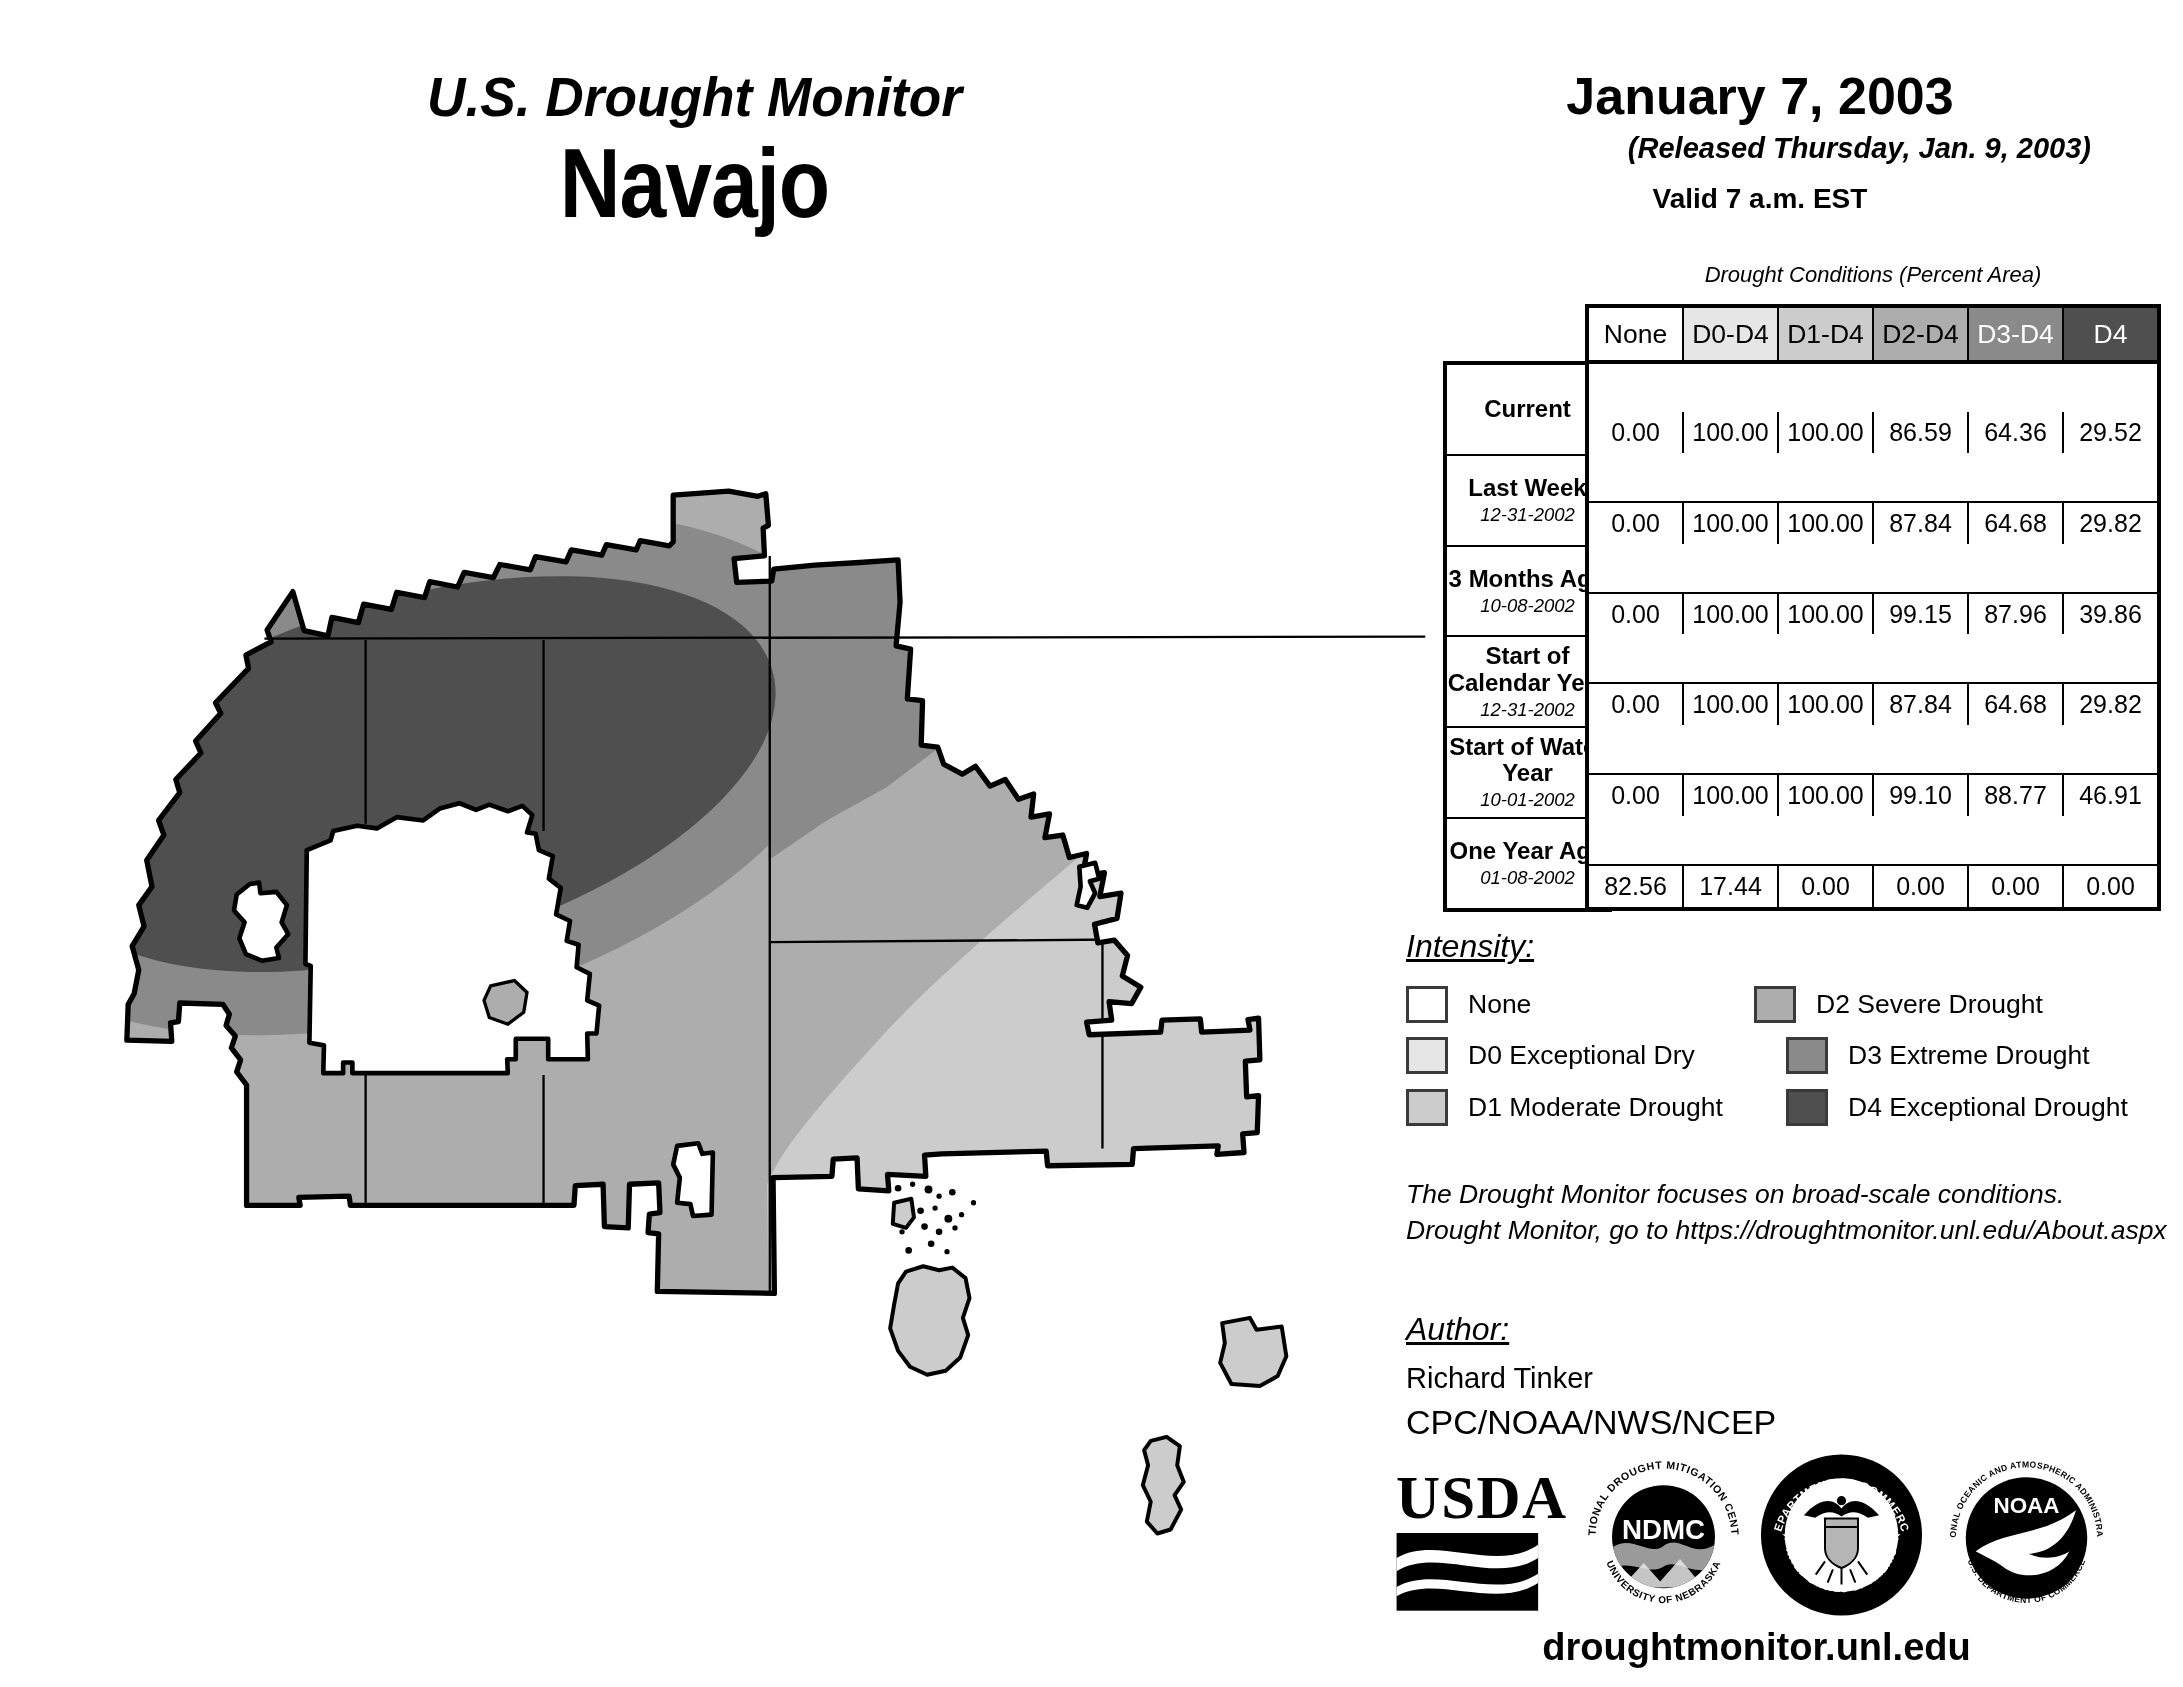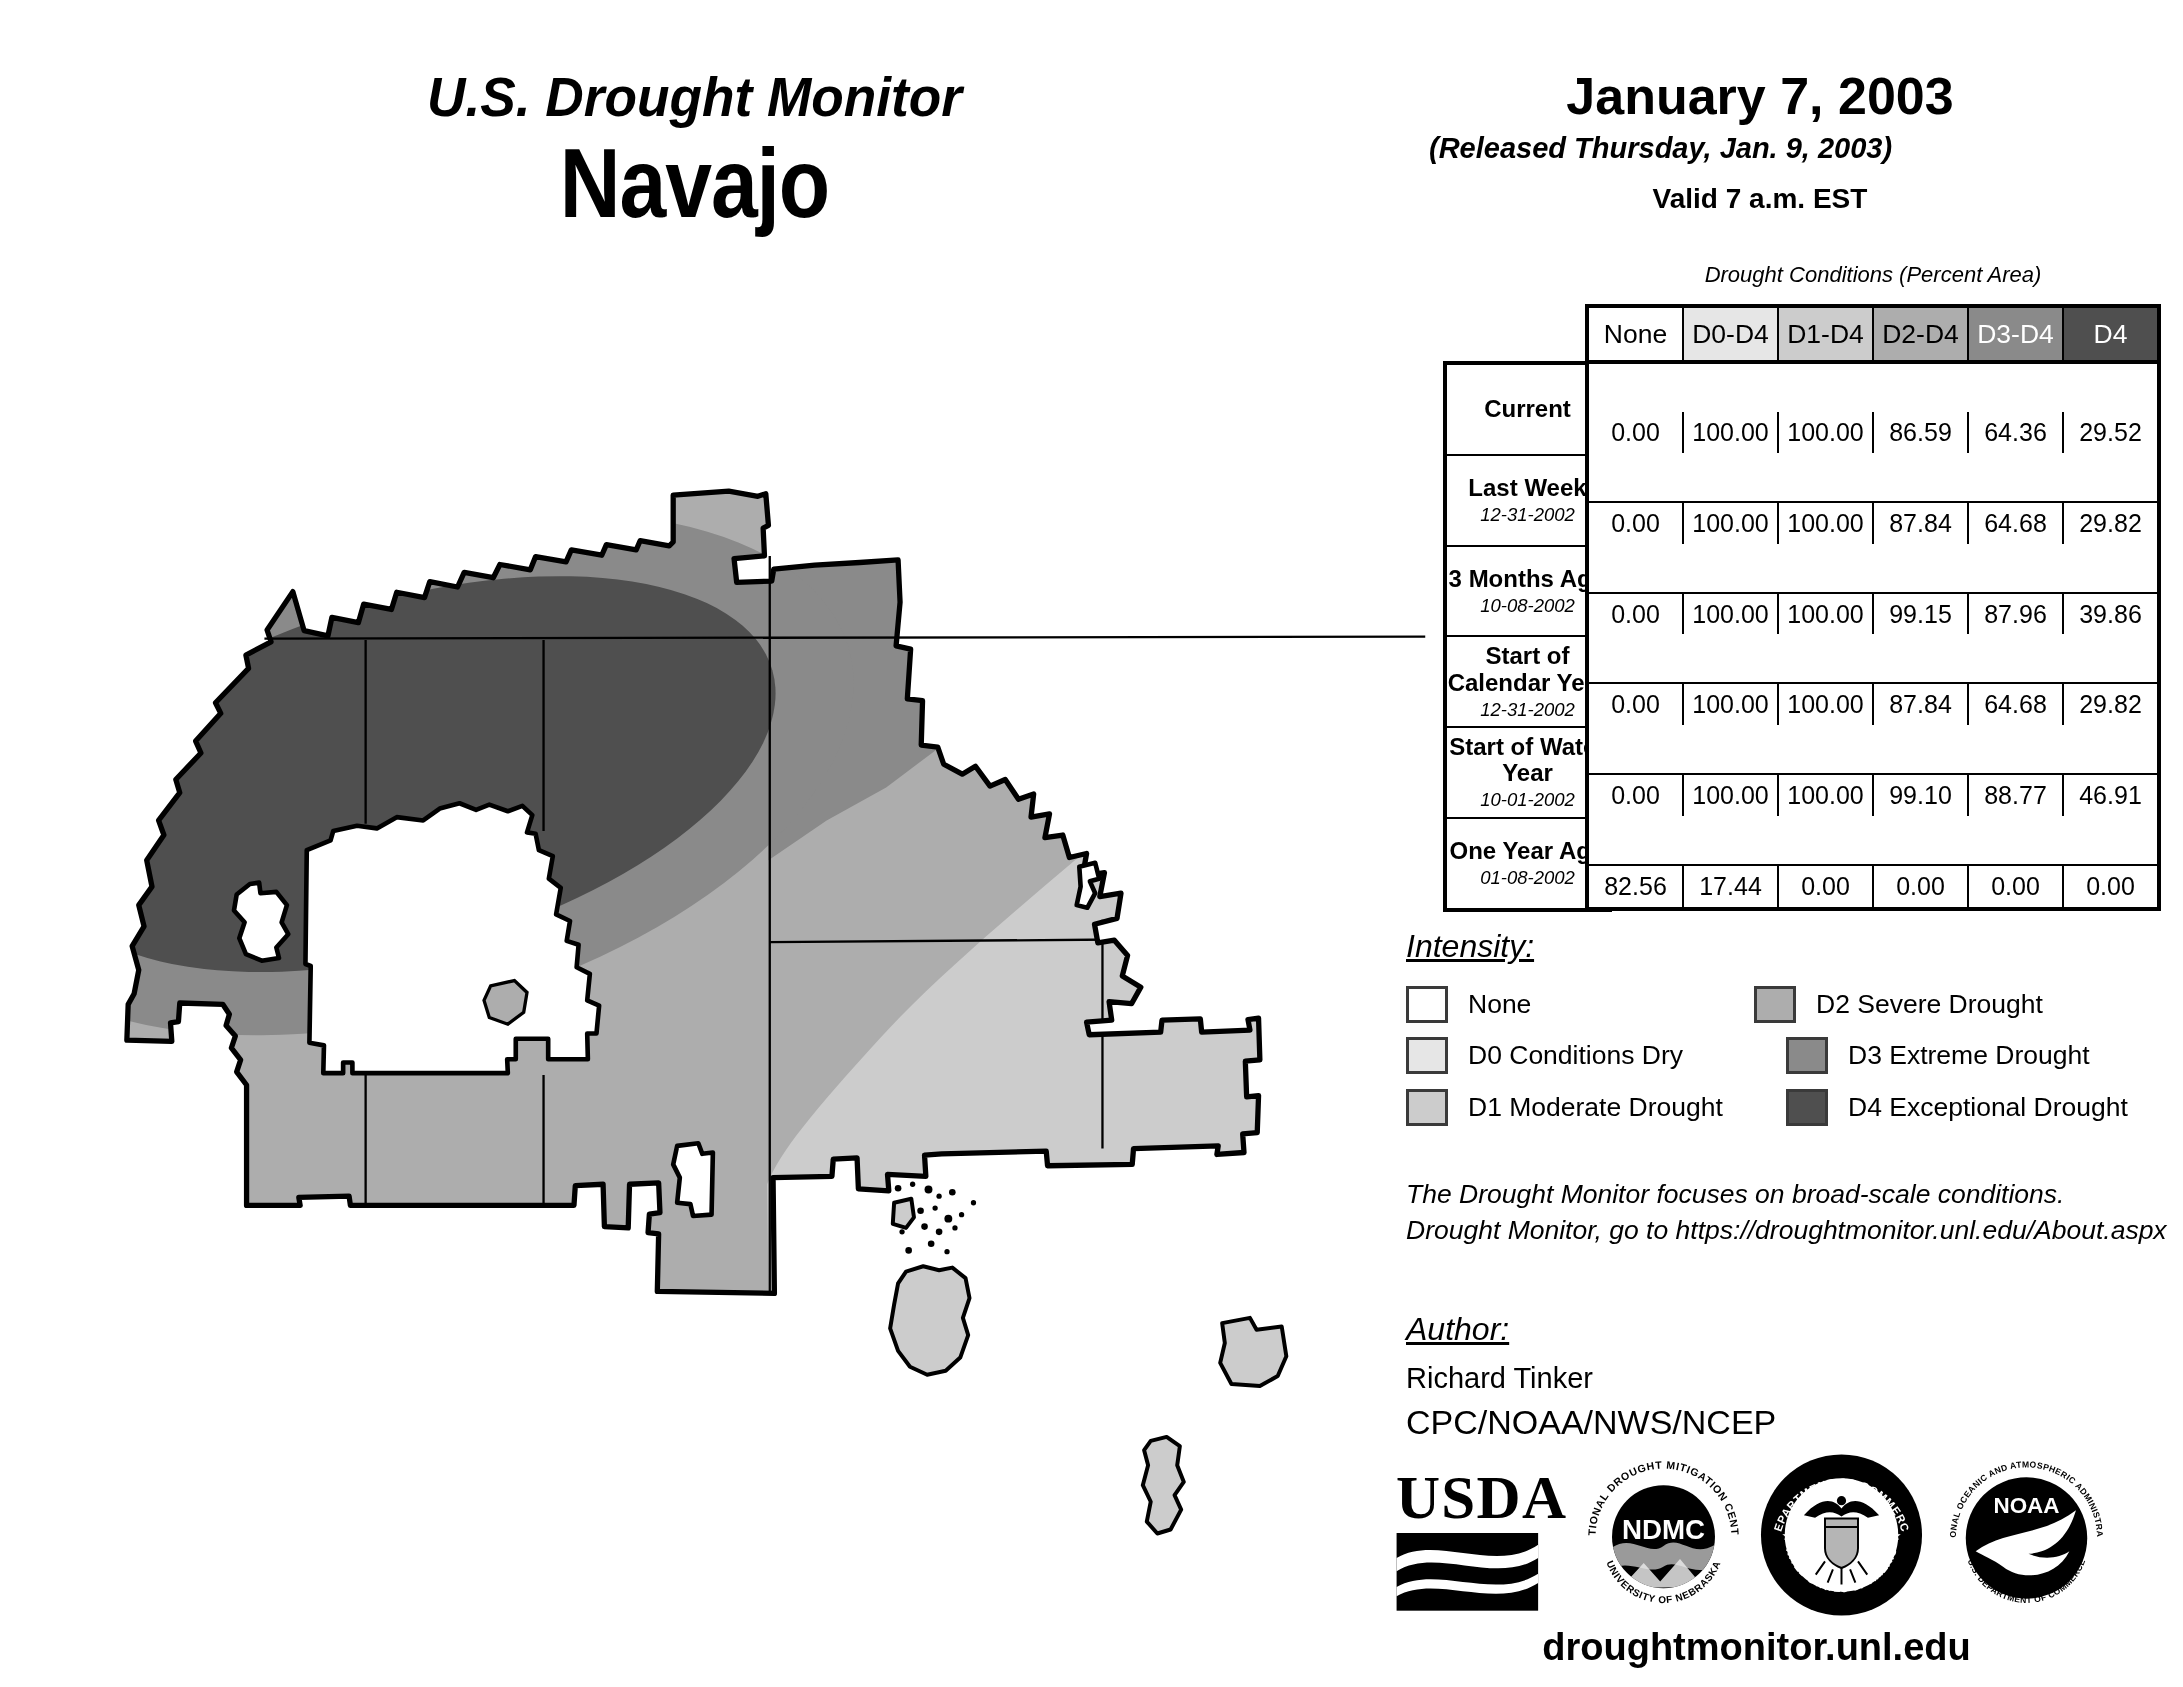--- a/index.html
+++ b/index.html
@@ -5,21 +5,21 @@
   html,body{margin:0;padding:0;background:#fff;}
   body{width:2183px;height:1687px;position:relative;font-family:"Liberation Sans","DejaVu Sans",sans-serif;color:#000;overflow:hidden;}
   .abs{position:absolute;}
 
   
   .main-title{left:397px;top:64px;width:595px;text-align:center;font-size:56px;font-weight:bold;font-style:italic;transform:scaleX(.95);}
   .region-title{left:397px;top:126px;width:595px;text-align:center;font-size:99px;font-weight:bold;transform:scaleX(.85);letter-spacing:-1.3px;}
 
   
   .date-line{left:1429px;top:66px;width:662px;text-align:center;font-size:52px;font-weight:bold;}
-  .released-line{left:1429px;top:132px;width:662px;text-align:left;font-size:29px;font-weight:bold;font-style:italic;}
+  .released-line{left:1429px;top:132px;width:662px;text-align:right;font-size:29px;font-weight:bold;font-style:italic;}
   .valid-line{left:1429px;top:183px;width:662px;text-align:center;font-size:28px;font-weight:bold;}
 
   
   .tbl-caption{left:1585px;top:262px;width:576px;text-align:center;font-size:22px;font-style:italic;}
   .data-grid{left:1585px;top:304px;width:576px;height:607px;border:4.6px solid #000;display:flex;flex-direction:column;background:#fff;box-sizing:border-box;}
   .header-row{display:flex;height:52px;border-bottom:4.6px solid #000;}
   .hcell{flex:1;display:flex;align-items:center;justify-content:center;font-size:26.5px;border-left:2.6px solid #000;}
   .hcell:first-child{border-left:none;}
   .h-none{background:#FFFFFF;color:#000;}
   .h-d0{background:#E6E6E6;color:#000;}
@@ -220,21 +220,21 @@
 </div>
 
 <div class="abs intensity-head">Intensity:</div>
 
 <div class="abs leg-item" style="left:1406px;top:986px;">
   <div class="sw c-none"></div>
   <div class="leg-label">None</div>
 </div>
 <div class="abs leg-item" style="left:1406px;top:1037px;">
   <div class="sw c-d0"></div>
-  <div class="leg-label">D0 Conditions Dry</div>
+  <div class="leg-label">D0 Exceptional Dry</div>
 </div>
 <div class="abs leg-item" style="left:1406px;top:1089px;">
   <div class="sw c-d1"></div>
   <div class="leg-label">D1 Moderate Drought</div>
 </div>
 <div class="abs leg-item" style="left:1754px;top:986px;">
   <div class="sw c-d2"></div>
   <div class="leg-label">D2 Severe Drought</div>
 </div>
 <div class="abs leg-item" style="left:1786px;top:1037px;">

